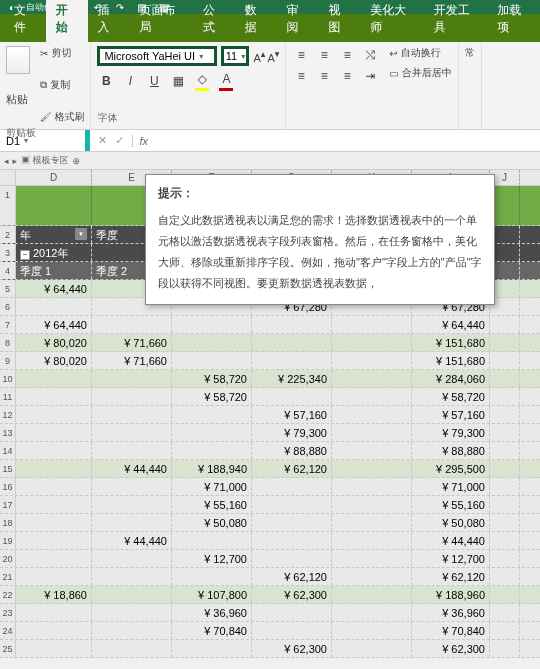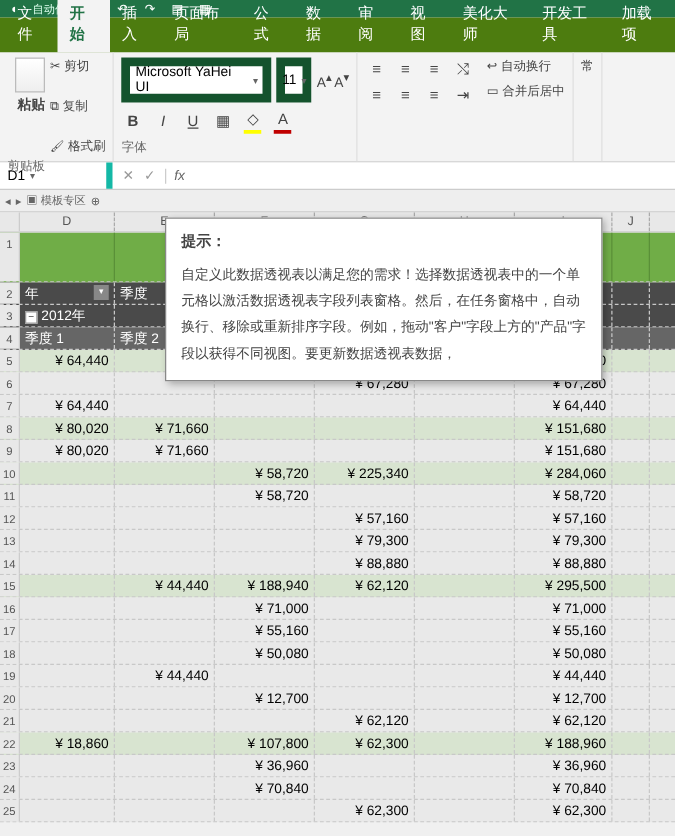--- a/index.html
+++ b/index.html
@@ -7,29 +7,29 @@
   .titlebar { background: #217346; height: 14px; display: flex; align-items: center; padding: 0 4px; color: #fff; gap: 6px; }
   .titlebar .qat-btn { display: inline-flex; width: 16px; height: 12px; align-items: center; justify-content: center; color: #fff; font-size: 10px; }
   .titlebar .qat-label { font-size: 9px; color: #dfe; }
   .tabs { background: #4d7c0f; height: 28px; display: flex; align-items: flex-end; color: #fff; padding-left: 4px; }
   .tab { padding: 6px 10px; font-size: 12px; cursor: pointer; }
   .tab.active { background: #f3f3f3; color: #217346; font-weight: 600; }
   .ribbon { background: #f3f3f3; border-bottom: 1px solid #d0d0d0; height: 88px; display: flex; }
   .group { border-right: 1px solid #e0e0e0; display: flex; flex-direction: column; justify-content: space-between; padding: 4px 6px 2px; }
   .group-label { text-align: left; color: #666; font-size: 10px; padding: 2px 0; }
   .clip { display: flex; gap: 4px; }
-  .paste-big { width: 30px; display: flex; flex-direction: column; align-items: flex-end; gap: 2px; color: #444; font-weight: bold; }
+  .paste-big { width: 30px; display: flex; flex-direction: column; align-items: flex-start; gap: 18px; color: #444; }
   .paste-icon { width: 24px; height: 28px; background: linear-gradient(#fff,#eee); border: 1px solid #bbb; position: relative; }
   .clip-buttons { display: flex; flex-direction: column; gap: 18px; font-size: 10px; color: #444; }
   .clip-buttons span { display: flex; align-items: center; gap: 3px; }
   .scissor::before { content: "✂"; }
   .copy::before { content: "⧉"; }
   .brush::before { content: "🖌"; font-size: 9px; }
   .font-top { display: flex; align-items: center; gap: 4px; margin-bottom: 6px; }
-  .combo { border: 7px solid #14532d; background: #fff; height: 36px; display: flex; align-items: center; padding: 0 4px; font-size: 11px; }
+  .combo { border: 3px solid #14532d; background: #fff; height: 20px; display: flex; align-items: center; padding: 0 4px; font-size: 11px; }
   .combo.small { width: 28px; justify-content: center; }
   .dd::after { content: "▾"; color: #666; margin-left: 4px; font-size: 8px; }
   .aA { display: flex; gap: 2px; color: #444; }
   .aA span { font-size: 11px; }
   .font-bot { display: flex; align-items: center; gap: 6px; }
   .btn { width: 18px; height: 18px; display: inline-flex; align-items: center; justify-content: center; color: #444; font-size: 12px; cursor: pointer; }
   .color-swatch { width: 14px; height: 3px; margin-top: 2px; }
   .align-grid { display: grid; grid-template-columns: repeat(4, 18px); gap: 3px 5px; }
   .align-right { display: flex; flex-direction: column; gap: 6px; font-size: 10px; color: #444; }
   .align-right div { display: flex; align-items: center; gap: 3px; }
@@ -49,21 +49,21 @@
   .row.greenhdr { background: #70ad47; height: 40px; }
   .row.greenhdr .cell { border-right: 1px solid #5a9038; }
   .row.darkband { background: #4a4a4a; color: #fff; }
   .row.darkband .cell { text-align: left; font-size: 11px; }
   .row.sub { background: #666; color: #fff; }
   .row.sub .cell { text-align: left; }
   .row.shade { background: #d8e4d0; }
   .row.plain { background: #e9e9e9; }
   .expand { display:inline-block; width:10px; height:10px; border:1px solid #999; background:#fff; color:#333; font-size:8px; line-height:8px; text-align:center; margin-right:3px; }
   .filter-btn { float: right; width: 12px; height: 12px; background: #888; color: #fff; font-size: 7px; text-align: center; line-height: 12px; margin-top: 2px; }
-  .tooltip { position: absolute; left: 132px; top: 4px; width: 350px; background: #fff; border: 1px solid #888; box-shadow: 2px 2px 6px rgba(0,0,0,.3); padding: 10px 12px; z-index: 50; font-size: 11px; color: #444; }
+  .tooltip { position: absolute; left: 145px; top: 4px; width: 350px; background: #fff; border: 1px solid #888; box-shadow: 2px 2px 6px rgba(0,0,0,.3); padding: 10px 12px; z-index: 50; font-size: 11px; color: #444; }
   .tooltip .tt-title { font-weight: 600; margin-bottom: 8px; font-size: 12px; }
   .tooltip .tt-body { line-height: 1.9; }
   .tooltip::after { content: ""; position: absolute; left: 8px; bottom: -10px; border: 10px solid transparent; border-top-color: #fff; border-right-width: 0; transform: skewX(-20deg); }
   .wD { width: 76px; } .wE { width: 80px; } .wF { width: 80px; } .wG { width: 80px; } .wH { width: 80px; } .wI { width: 78px; } .wJ { width: 30px; }
 </style>
 </head>
 <body>
 
 <div class="titlebar">
   <span class="qat-btn">◐</span>
@@ -439,15 +439,15 @@
         <div class="cell wF"></div>
         <div class="cell wG">¥      62,300</div>
         <div class="cell wH"></div>
         <div class="cell wI">¥      62,300</div>
         <div class="cell wJ"></div>
       </div>
     </div>
 
   <div class="tooltip">
     <div class="tt-title">提示：</div>
-    <div class="tt-body">自定义此数据透视表以满足您的需求！选择数据透视表中的一个单元格以激活数据透视表字段列表窗格。然后，在任务窗格中，自动换行、移除或重新排序字段。例如，拖动"客户"字段上方的"产品"字段以获得不同视图。要更新数据透视表数据，</div>
+    <div class="tt-body">自定义此数据透视表以满足您的需求！选择数据透视表中的一个单元格以激活数据透视表字段列表窗格。然后，在任务窗格中，美化大师、移除或重新排序字段。例如，拖动"客户"字段上方的"产品"字段以获得不同视图。要更新数据透视表数据，</div>
   </div>
 </div>
 
 </body></html>

